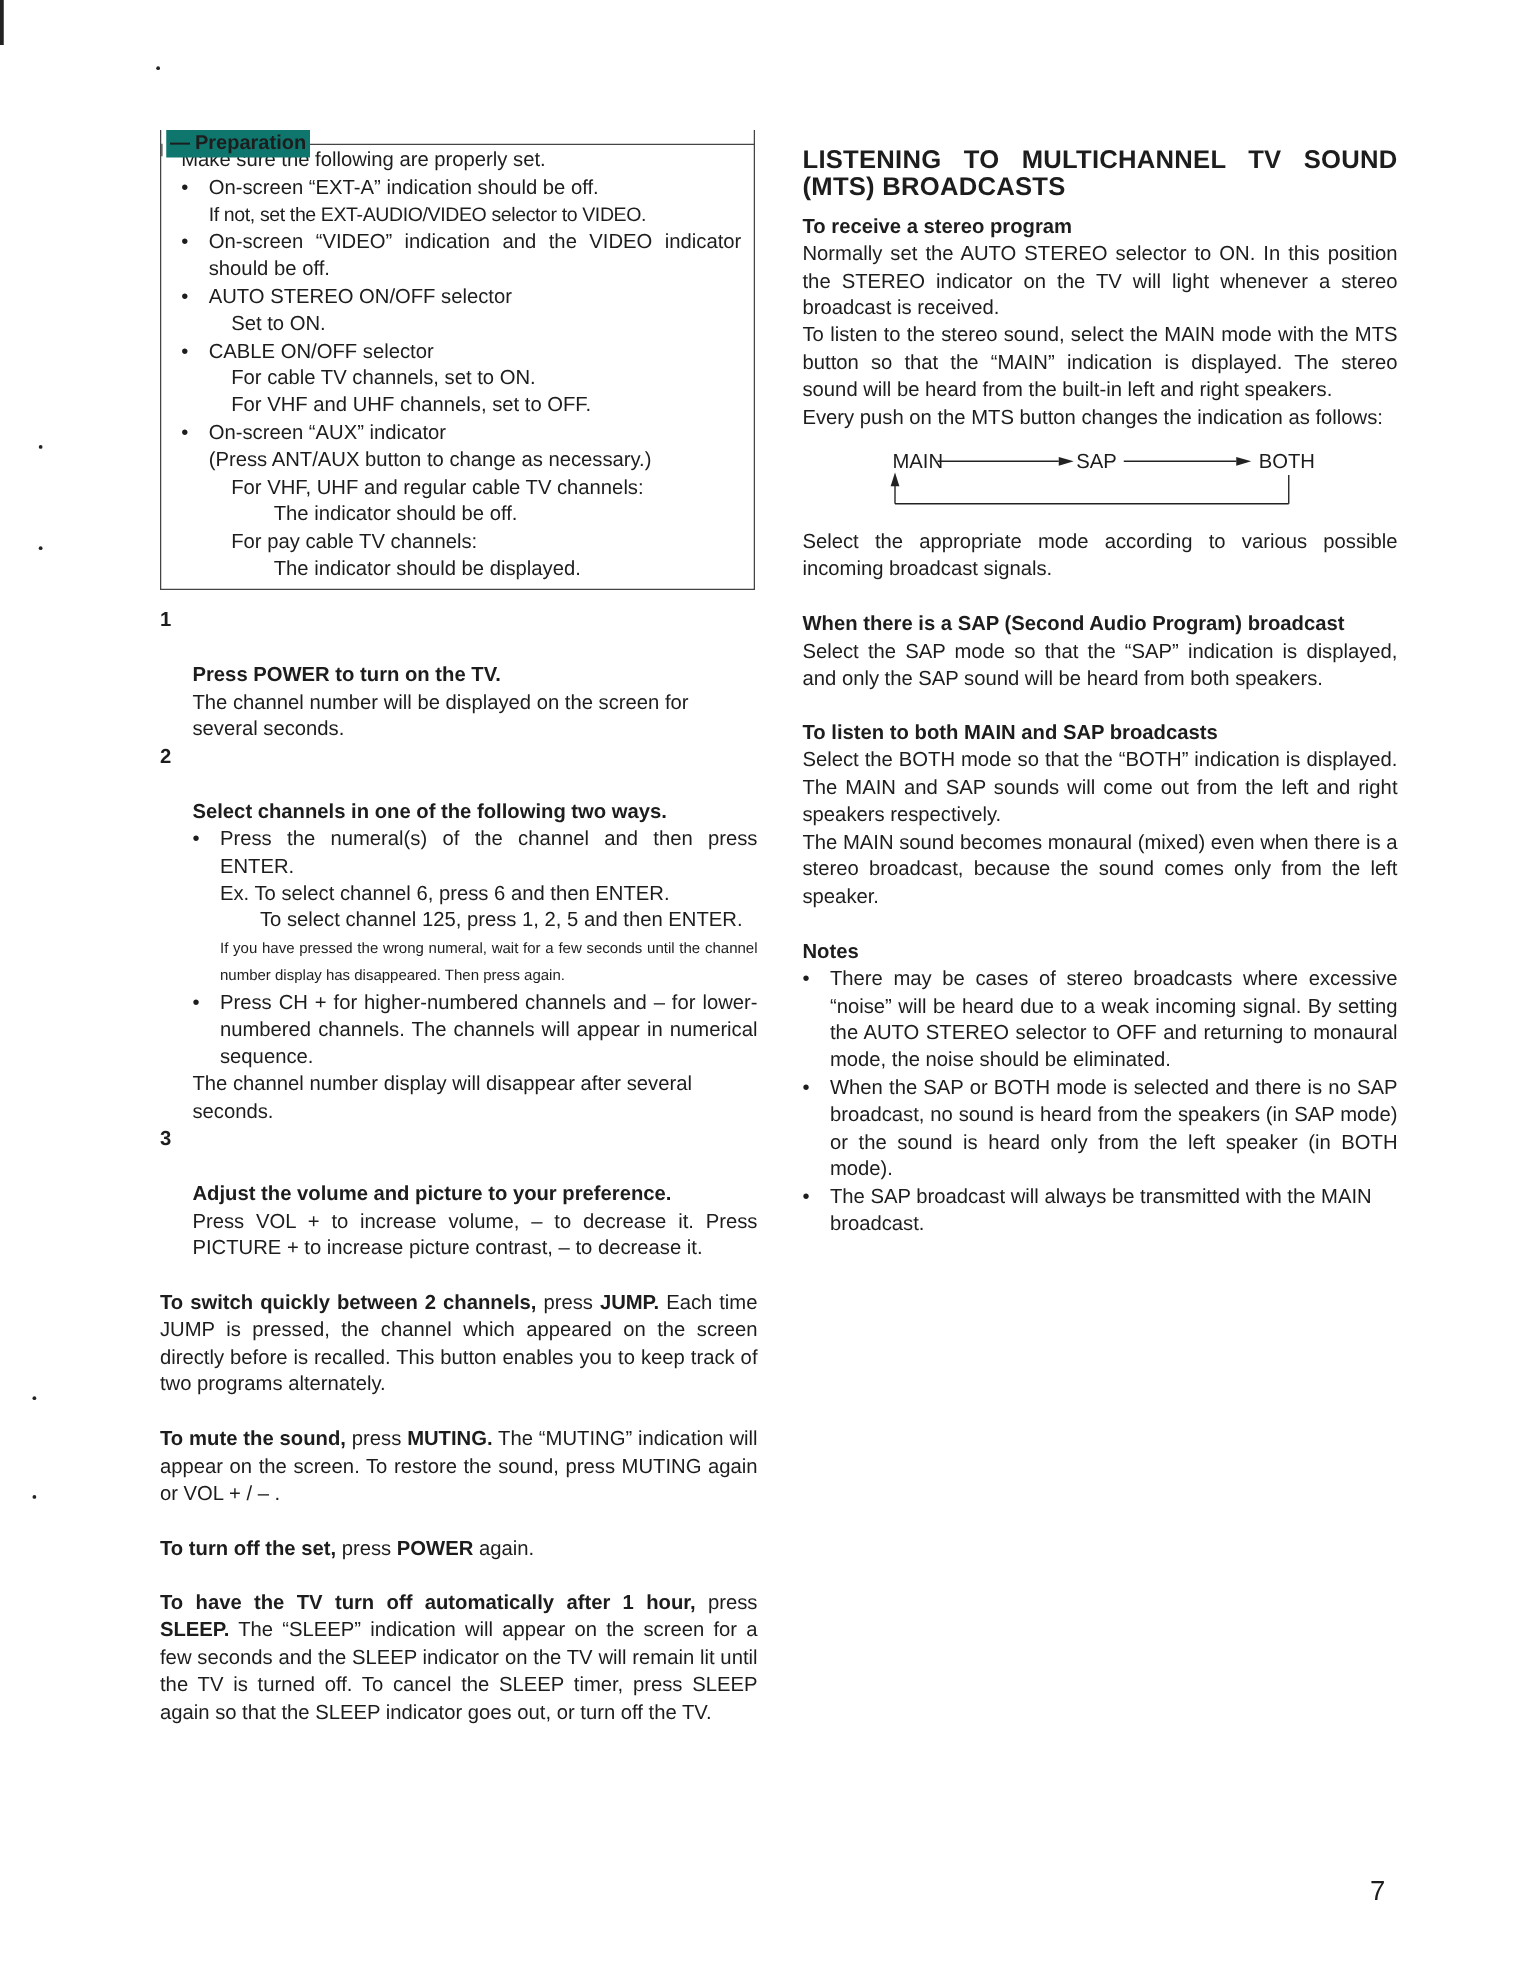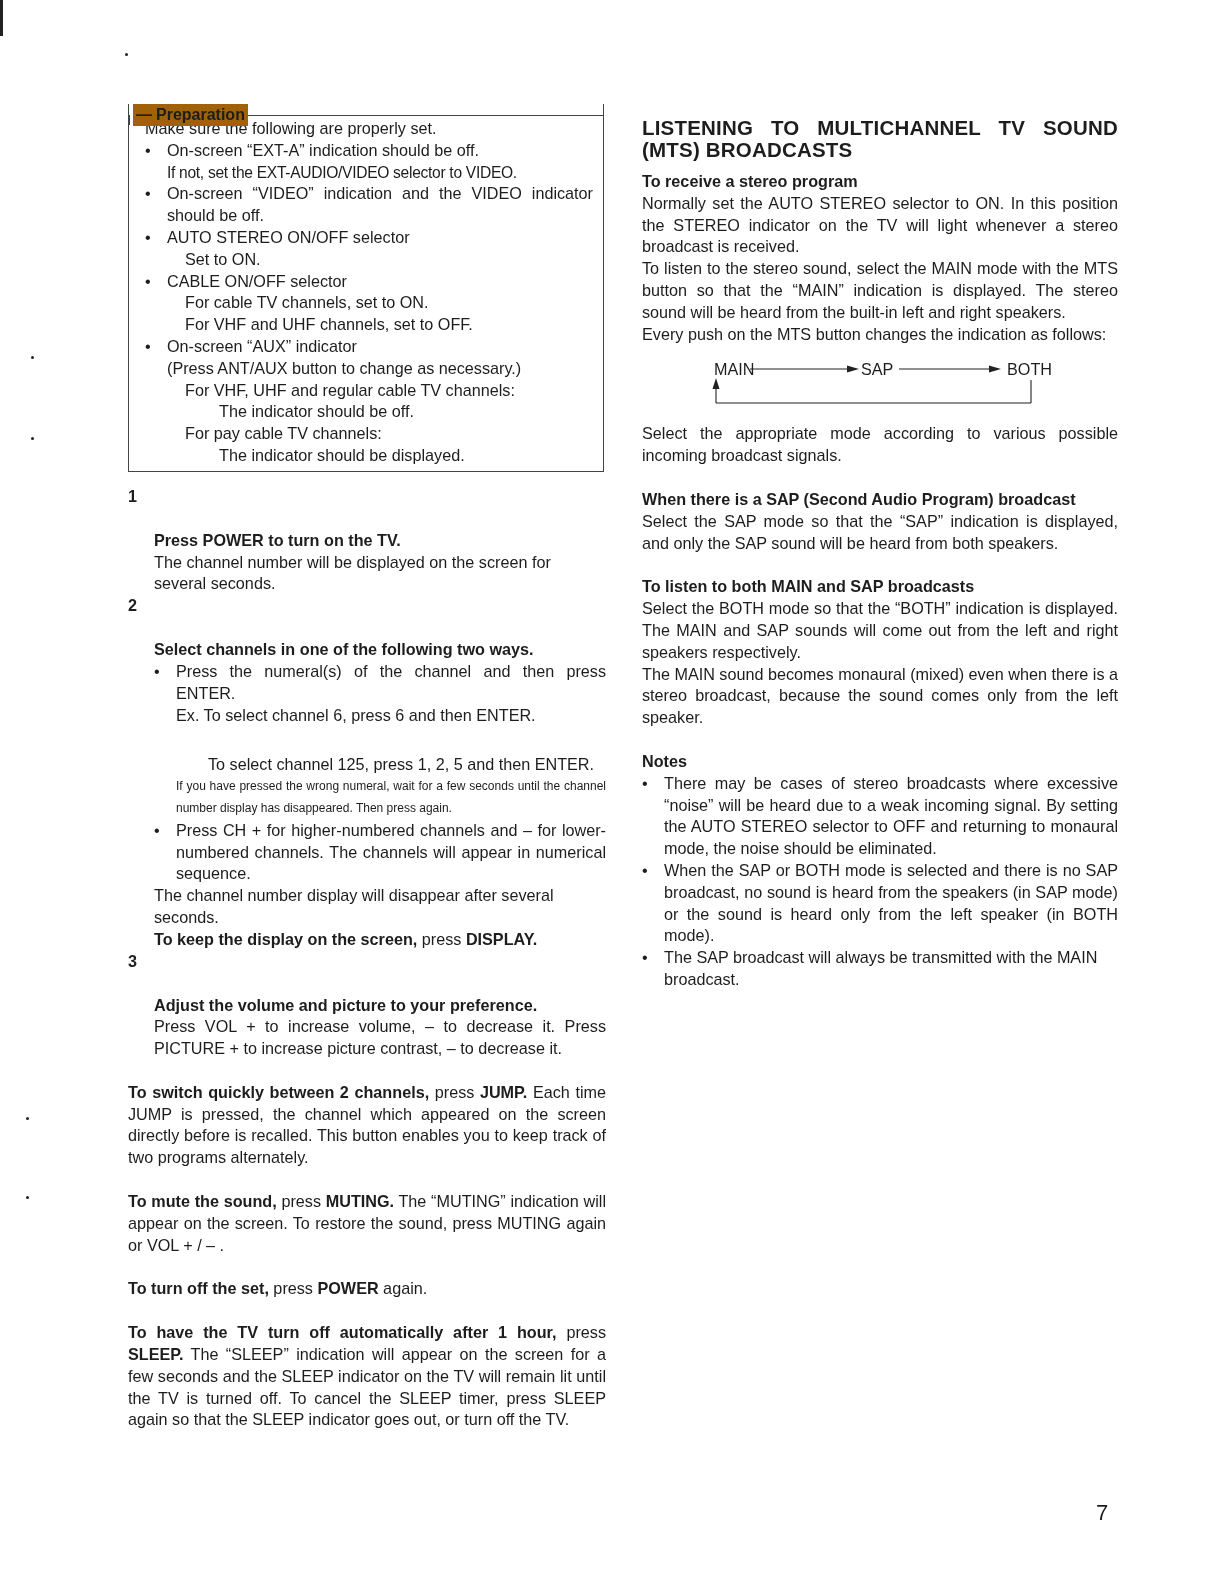--- a/index.html
+++ b/index.html
@@ -16,21 +16,21 @@
   
   .prep {
     position: relative; border: 1.3px solid #444; border-top: none;
     padding: 14px 10px 4px 16px; margin-bottom: 14px; width: 448px;
   }
   .prep-top {
     position: absolute; top: 0; left: 0; right: -1px; height: 12px;
   }
   .prep-top .line-b { position: absolute; left: 30px; right: 0; top: 11px; border-top: 1.3px solid #444; }
   .prep-title {
-    position: absolute; left: 4px; top: 0; background: #a16207; padding: 0 3px;
+    position: absolute; left: 4px; top: 0; background: #0f766e; padding: 0 3px;
     font-weight: bold; font-size: 16px; line-height: 22px;
   }
   .prep-corner { position: absolute; left: 0; top: 11px; height: 10px; border-left: 1.3px solid #444; }
   .prep p { margin: 0; }
   .bul { display: flex; }
   .bul .dot { width: 22px; flex: none; text-align: left; padding-left: 0px; }
   .bul .body { flex: 1; }
   .ind1 { padding-left: 18px; }
   .ind2 { padding-left: 52px; }
   .justify { text-align: justify; }
@@ -130,32 +130,29 @@
 
     <div class="step">
       <span class="num">2</span>
       <div class="sbody">
         <div class="b">Select channels in one of the following two ways.</div>
         <div class="bul">
           <span class="dot">•</span>
           <div class="body">
             <div class="justify">Press the numeral(s) of the channel and then press ENTER.</div>
             <div>Ex. To select channel 6, press 6 and then ENTER.</div>
-            <div class="justify" style="padding-left:32px;margin-top:28px;">To select channel 125, press 1, 2, 5 and then ENTER.</div>
+            <div class="justify" style="padding-left:32px;">To select channel 125, press 1, 2, 5 and then ENTER.</div>
             <div class="justify" style="font-size:12px;">If you have pressed the wrong numeral, wait for a few seconds until the channel number display has disappeared. Then press again.</div>
           </div>
         </div>
         <div class="bul">
           <span class="dot">•</span>
           <div class="body justify">Press CH + for higher-numbered channels and – for lower-numbered channels. The channels will appear in numerical sequence.</div>
         </div>
         <div>The channel number display will disappear after several seconds.</div>
-        <div>
-          <span class="b">To keep the display on the screen,</span><span> press </span><span class="b">DISPLAY.</span>
-        </div>
       </div>
     </div>
 
     <div class="step">
       <span class="num">3</span>
       <div class="sbody">
         <div class="b">Adjust the volume and picture to your preference.</div>
         <div class="justify">Press VOL + to increase volume, – to decrease it. Press PICTURE + to increase picture contrast, – to decrease it.</div>
       </div>
     </div>

